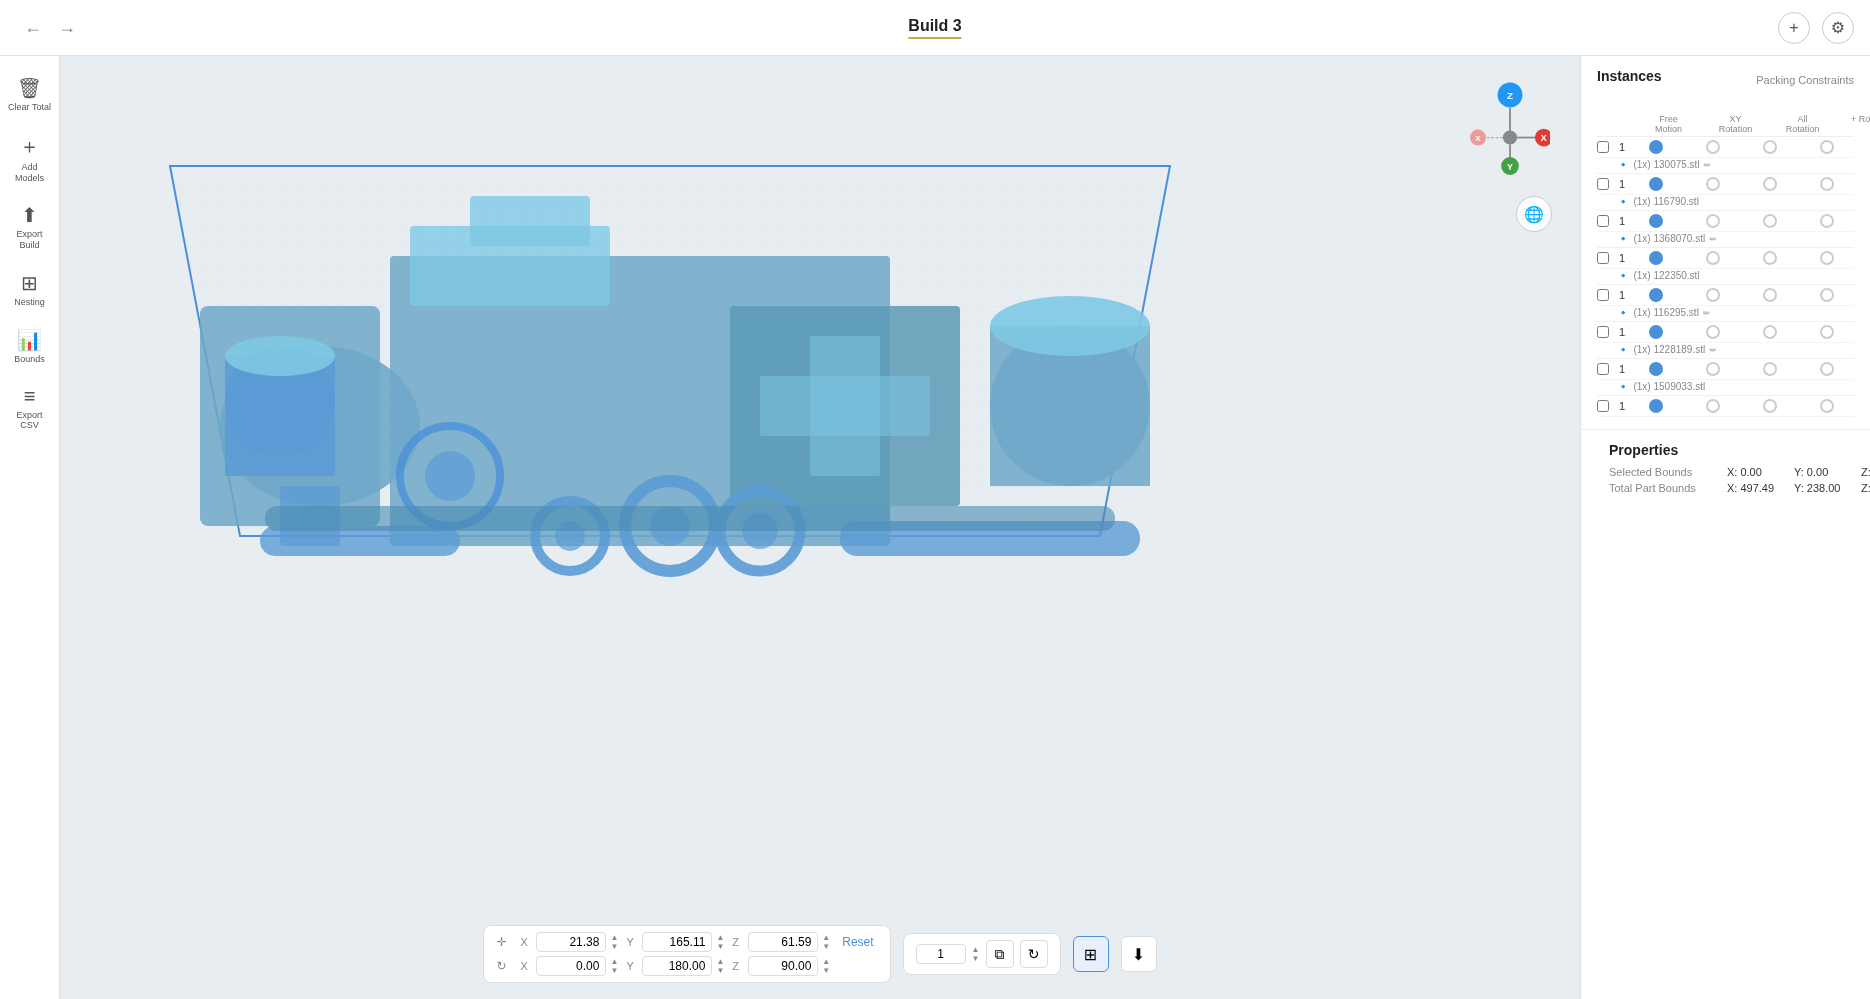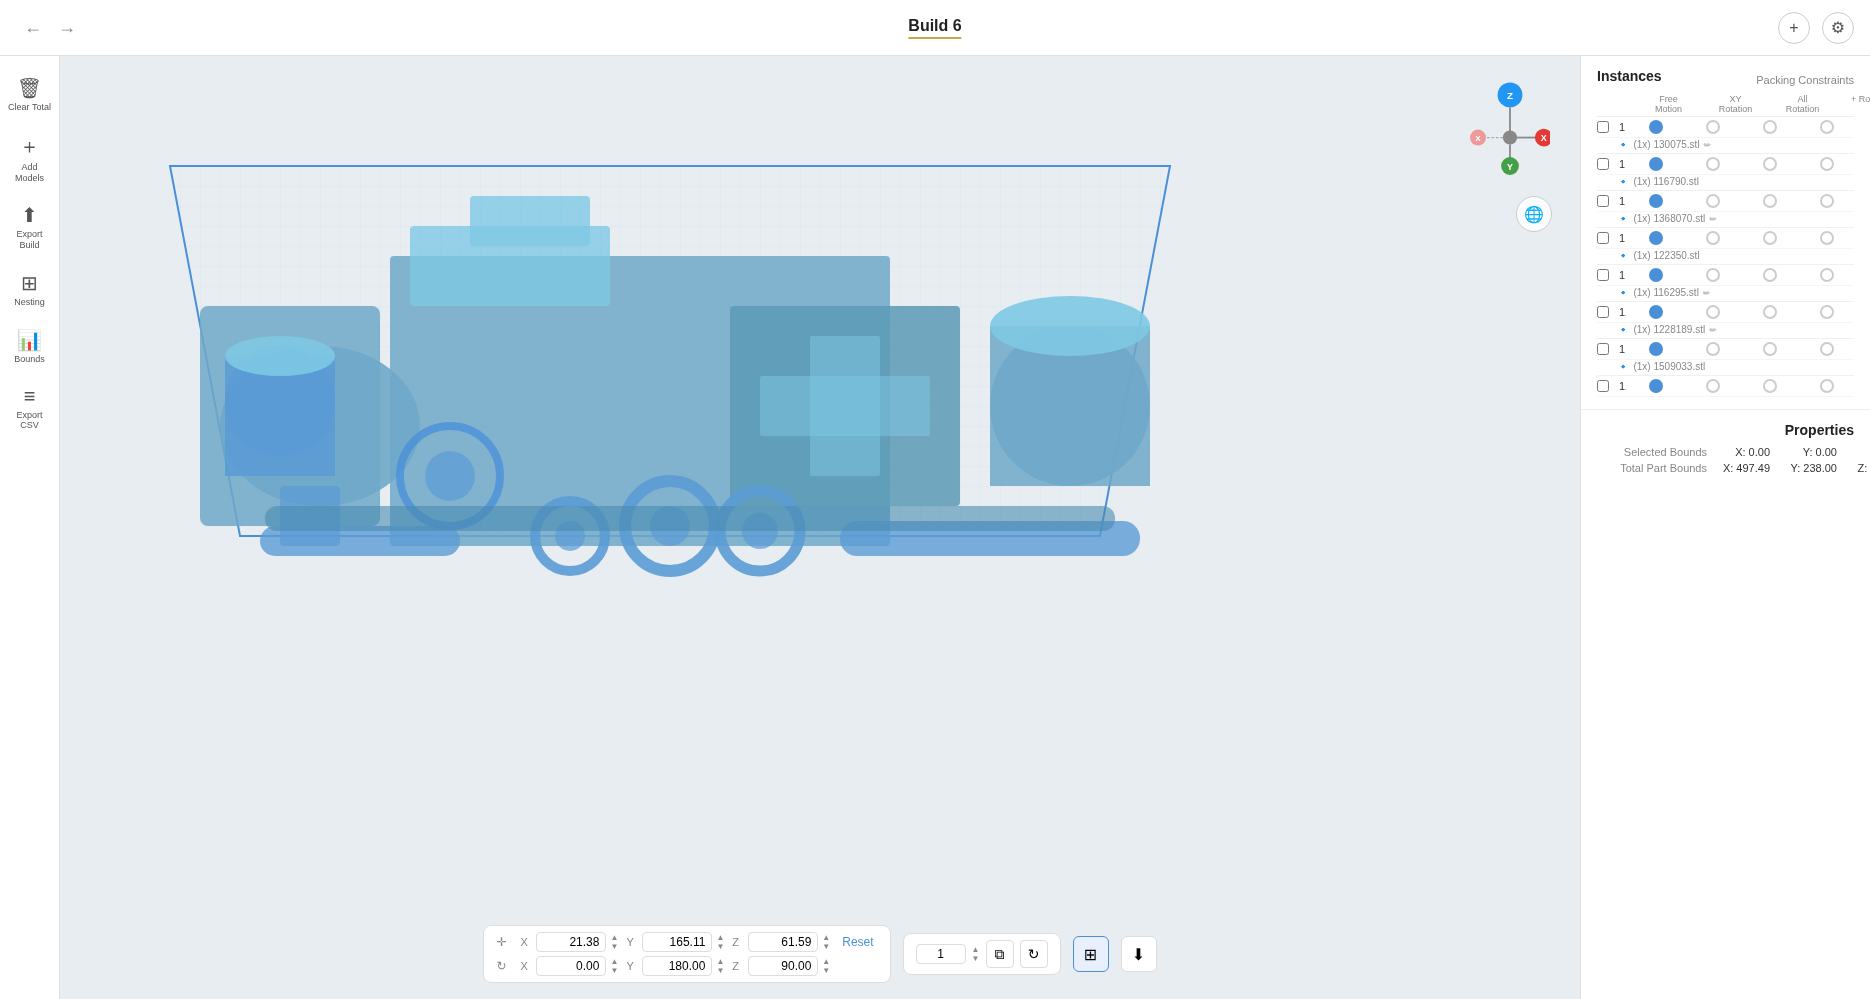--- a/index.html
+++ b/index.html
@@ -280,22 +280,21 @@
     }
     .section-title {
       font-size: 14px;
       font-weight: 600;
       color: #222;
       margin-bottom: 8px;
     }
 
     
     .properties-section {
-      padding: 12px 16px;
-      text-align: right;
+      padding: 12px 28px;
     }
     .prop-row {
       display: flex;
       gap: 8px;
       font-size: 11px;
       margin-bottom: 4px;
       align-items: center;
     }
     .prop-label {
       color: #888;
@@ -309,21 +308,21 @@
     .prop-val {
       min-width: 55px;
     }
   </style>
 </head>
 <body>
 
 <div class="header">
   <button class="header-nav-btn">←</button>
   <button class="header-nav-btn">→</button>
-  <span class="header-title">Build 6</span>
+  <span class="header-title">Build 3</span>
   <div class="header-right">
     <button class="header-icon-btn">+</button>
     <button class="header-icon-btn">⚙</button>
   </div>
 </div>
 
 <div class="main-layout">
 
   <div class="left-sidebar">
     <div class="sidebar-item">
@@ -512,21 +511,21 @@
         <button class="count-btn">↻</button>
       </div>
 
       <button class="view-btn active">⊞</button>
       <button class="view-btn">⬇</button>
     </div>
   </div>
 
   <div class="right-panel">
     <div class="right-panel-section">
-      <div style="display:flex; justify-content:space-between; align-items:center; margin-bottom:0;">
+      <div style="display:flex; justify-content:space-between; align-items:center; margin-bottom:20px;">
         <span class="section-title">Instances</span>
         <span style="font-size:11px; color:#888; text-align:right;">
           <span style="font-size:11px; color:#888;">Packing Constraints</span>
         </span>
       </div>
 
       <div style="display:grid; grid-template-columns:20px 1fr 55px 55px 55px 55px; font-size:9px; color:#888; text-align:center; padding:2px 0; border-bottom:1px solid #eee; gap:12px;">
         <div></div>
         <div></div>
         <div>Free<br>Motion</div>

